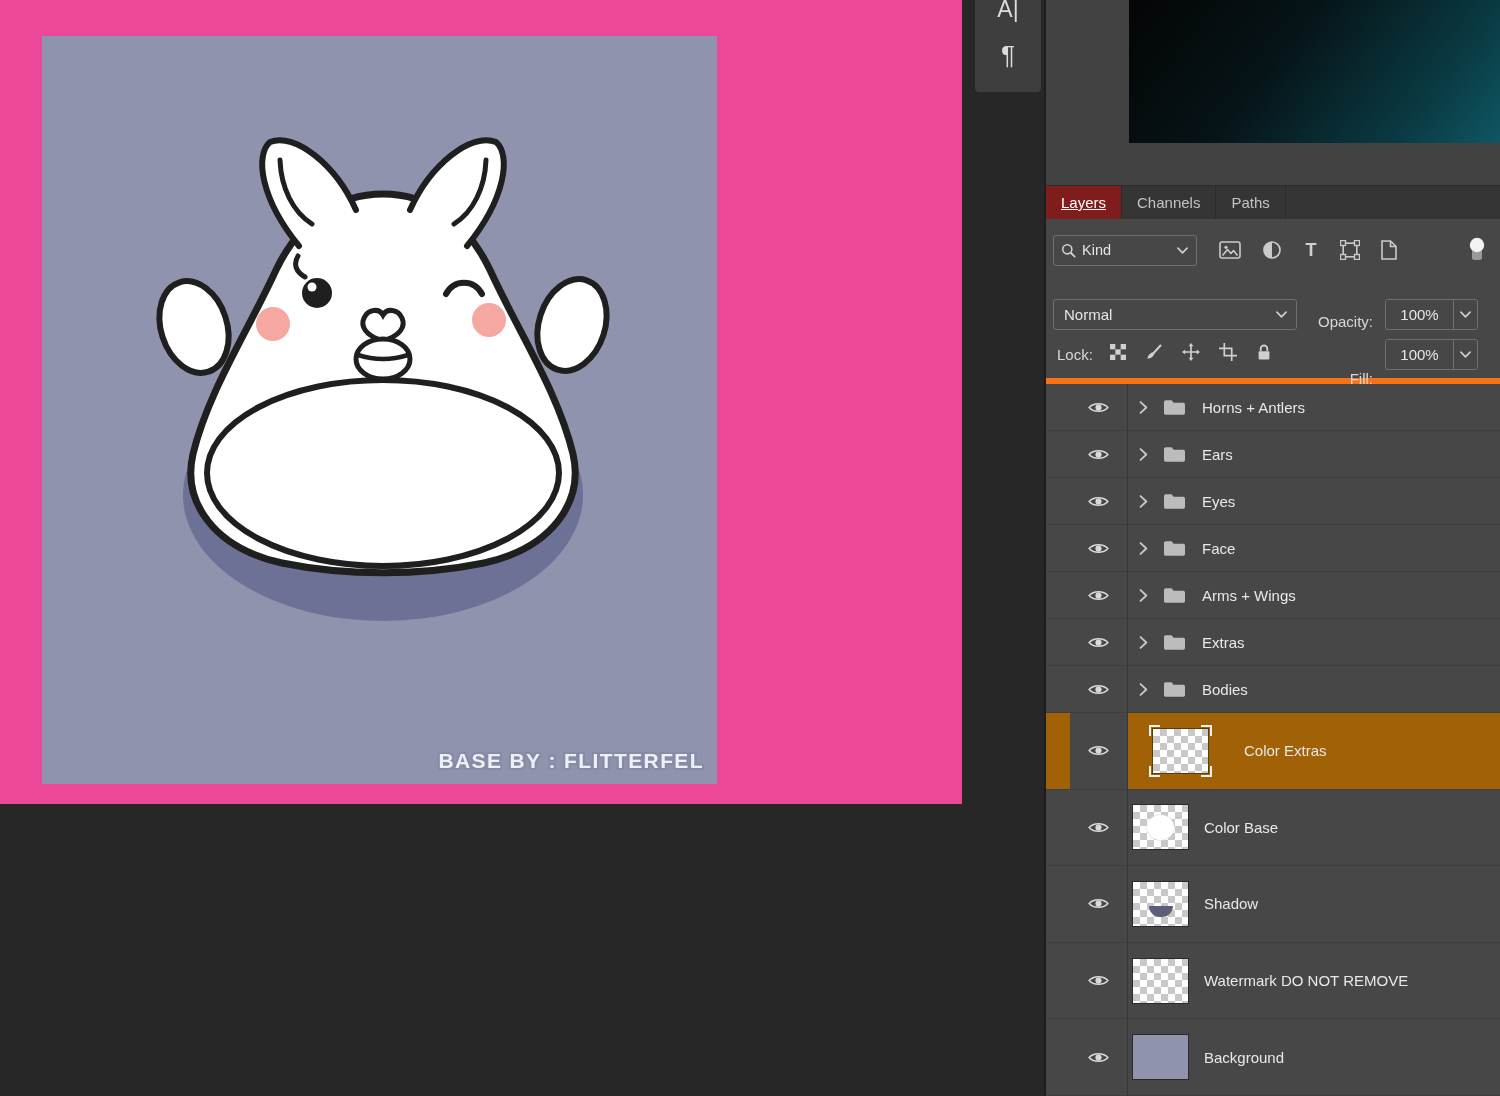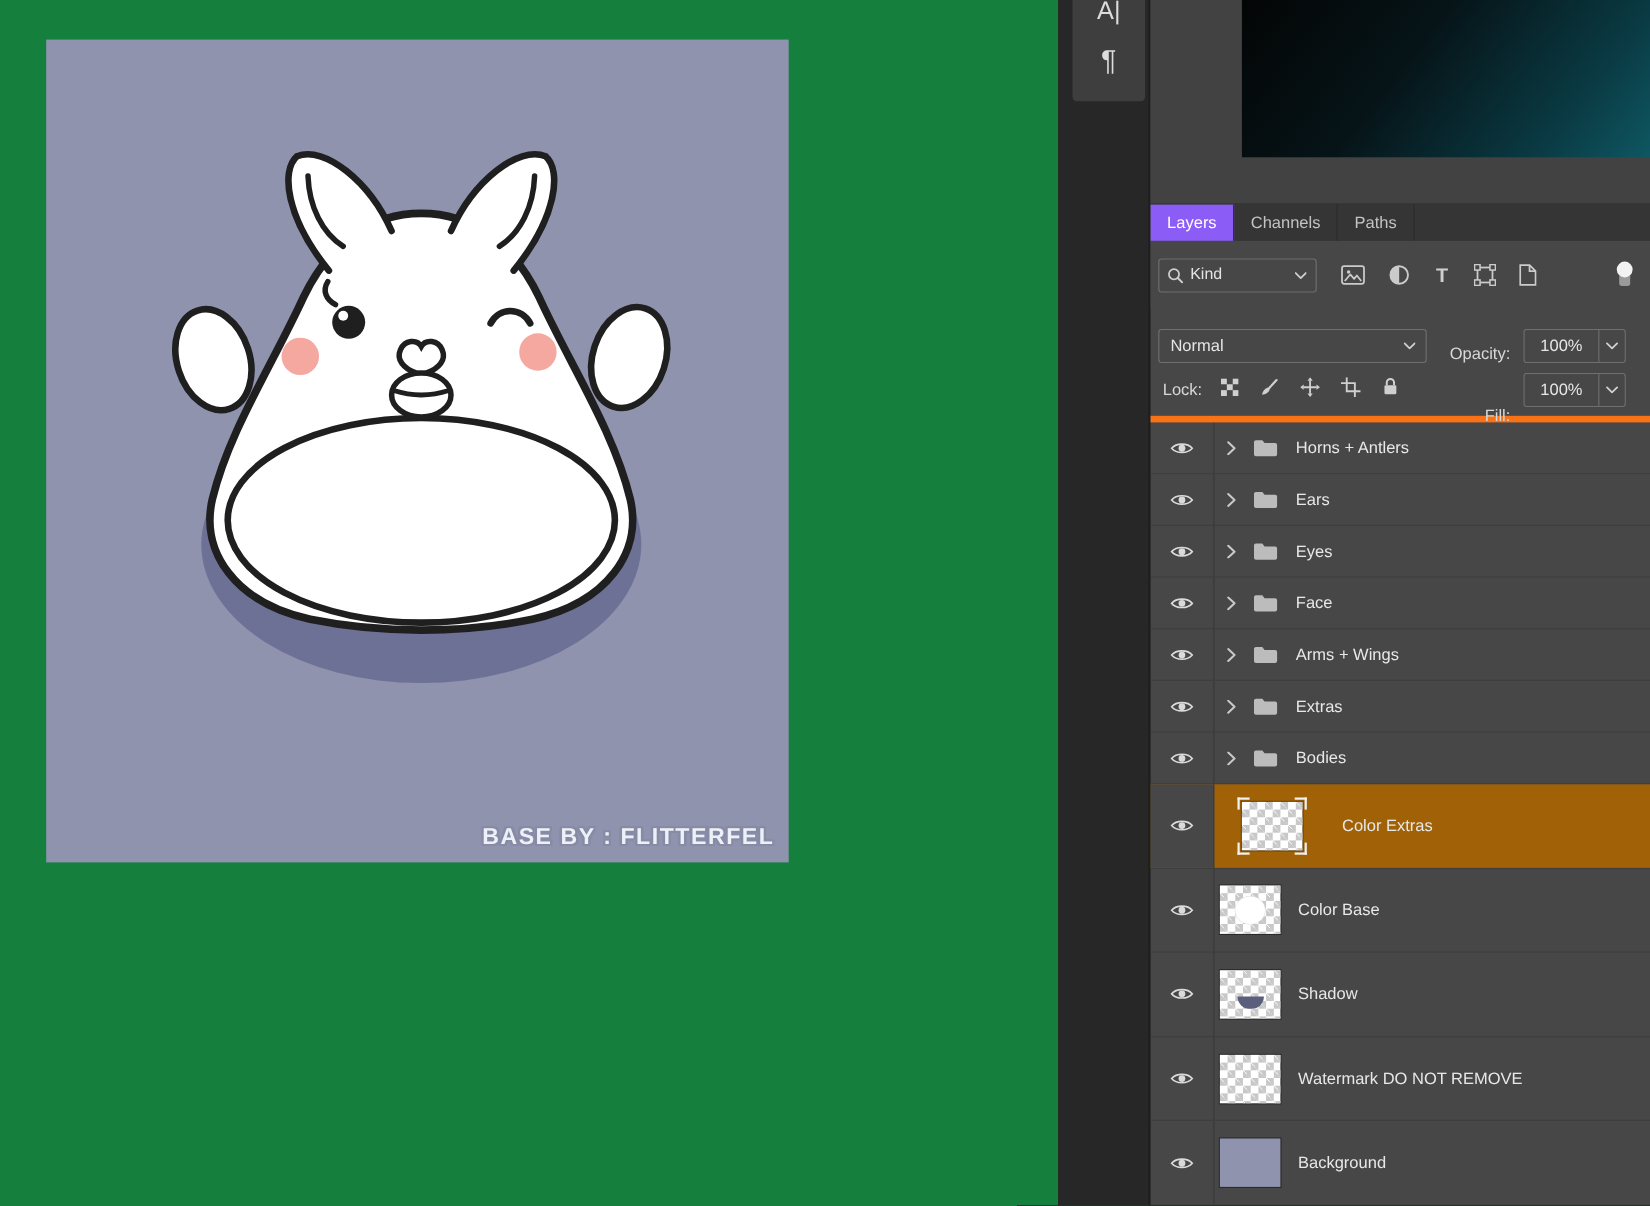--- a/index.html
+++ b/index.html
@@ -1,20 +1,20 @@
 <!DOCTYPE html>
 <html><head>
 <meta charset="utf-8">
 <style>
   html,body { margin:0; padding:0; background:#282727; }
   .page { position:relative; width:1500px; height:1096px; overflow:hidden;
           font-family:"Liberation Sans", sans-serif; background:#282727; }
 
   
-  .canvas-area { position:absolute; left:0; top:0; width:962px; height:1096px; background:#15803d;text-align:right; }
+  .canvas-area { position:absolute; left:0; top:0; width:962px; height:804px; background:#ec4899;text-align:right; }
   .artboard { position:absolute; left:42px; top:36px; width:675px; height:748px; background:#8f93ae; }
   .artboard svg.character { position:absolute; left:0; top:0; width:100%; height:100%; }
   .watermark { position:absolute; right:13px; bottom:11px; font-size:21px; font-weight:bold;
       letter-spacing:1.4px; color:#eef0f7;
       text-shadow:-2px -2px 0 #878ba6, 2px -2px 0 #878ba6, -2px 2px 0 #878ba6, 2px 2px 0 #878ba6,
                   0 -2px 0 #878ba6, 0 2px 0 #878ba6, -2px 0 0 #878ba6, 2px 0 0 #878ba6; }
 
   
   .dock-strip { position:absolute; left:962px; top:0; width:82px; height:100%; background:#282727; }
   .collapsed-panel { position:absolute; left:13px; top:-14px; width:66px; height:106px;
@@ -29,21 +29,21 @@
   .right-panel { position:absolute; left:1046px; top:0; width:454px; height:100%; background:#474747; }
 
   .preview-area { position:absolute; left:0; top:0; width:100%; height:186px; background:#424242;
       border-bottom:1px solid #2d2d2d; box-sizing:border-box; }
   .preview-image { position:absolute; left:83px; top:0; width:371px; height:143px;
       background:linear-gradient(128deg,#040505 0%,#061418 40%,#0a3a43 78%,#0e5762 100%); }
 
   .tab-bar { position:absolute; left:0; top:186px; width:100%; height:33px; background:#353535; display:flex; }
   .tab { padding:0 15px; line-height:33px; font-size:15px; color:#c3c3c3;
       border-right:1px solid #2b2b2b; white-space:nowrap; }
-  .tab.active { background:#8b5cf6; color:#ffffff; }
+  .tab.active { background:#7f1d1d; color:#ffffff;text-decoration:underline; }
 
   .filter-row { position:absolute; left:0; top:219px; width:100%; height:62px;
       display:flex; align-items:center; background:#474747; }
   .kind-select { margin-left:7px; width:144px; height:31px; border:1px solid #6f6f6f; border-radius:3px;
       display:flex; align-items:center; box-sizing:border-box; color:#e3e3e3; }
   .kind-select .mag { margin-left:7px; width:15px; height:15px; color:#cfcfcf; flex:none; }
   .kind-select .k-label { margin-left:6px; font-size:14.5px; flex:1; }
   .kind-select .chevdown { width:11px; height:7px; margin-right:8px; color:#cfcfcf; flex:none; }
 
   .f-icons { display:flex; align-items:center; margin-left:22px; gap:21px; color:#cbcbcb; flex:1; }
@@ -66,21 +66,21 @@
   .val-combo .v-sep { width:1px; align-self:stretch; background:#6f6f6f; }
   .val-combo .chevdown { width:11px; height:7px; margin:0 6px; color:#cfcfcf; flex:none; }
 
   .lock-row { position:absolute; left:0; top:330px; width:100%; height:54px;
       display:flex; align-items:center; border-bottom:6px solid #f97316; box-sizing:border-box; }
   .lock-label { margin-left:11px; }
   .lock-icons { display:flex; align-items:center; gap:19px; margin-left:17px; color:#cfcfcf; }
 
   
   .layer-list { position:absolute; left:0; top:384px; bottom:0; width:100%; overflow:hidden; }
-  .row { display:flex; align-items:center; border-bottom:1px solid #3e3e3e; box-sizing:border-box; position:relative; }
+  .row { display:flex; align-items:center; border-bottom:1px solid #3e3e3e; box-sizing:border-box; position:relative;padding-left:24px; }
   .row.group { height:47px; }
   .row.layer { height:76.6px; }
   .row.layer.selected { background:#a16207;gap:20px; }
   .row.layer.selected .eye-cell { background:#474747; }
   .eye-cell { width:57px; align-self:stretch; display:flex; align-items:center; justify-content:center;
       border-right:1px solid rgba(0,0,0,0.22); flex:none; }
   .eye-icon { width:23px; height:15px; color:#dadada; }
   .chev-icon { width:9px; height:13px; margin-left:11px; color:#c9c9c9; flex:none; }
   .folder-icon { width:23px; height:17px; margin-left:15px; color:#bcbcbc; flex:none; }
   .row .lab { margin-left:16px; font-size:15px; color:#e8e8e8; white-space:nowrap; }

